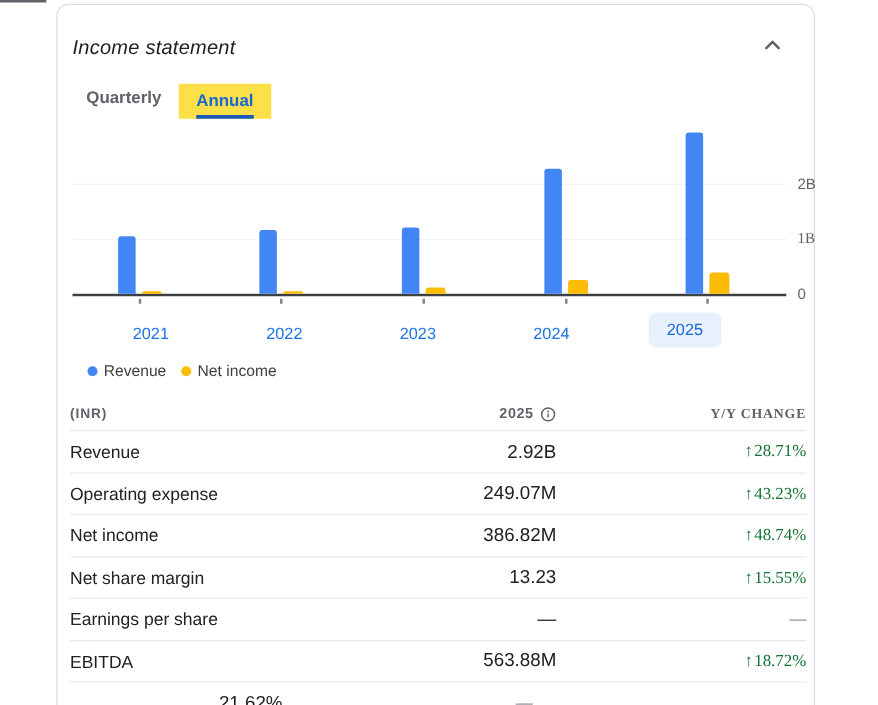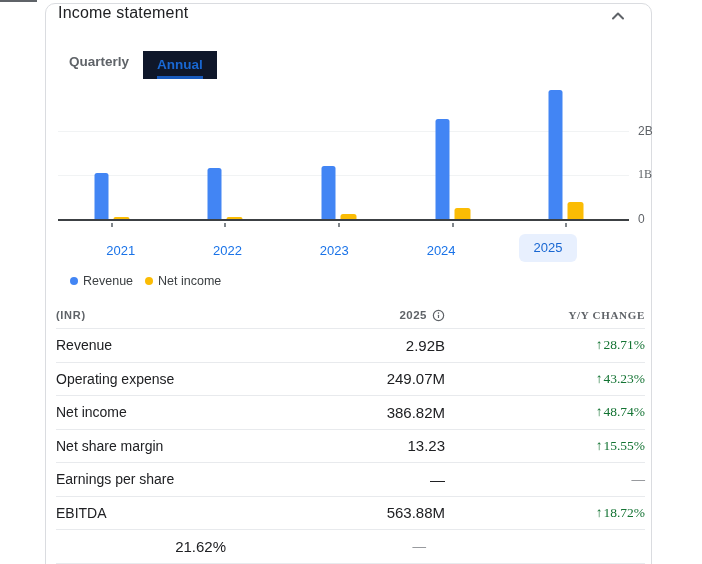--- a/index.html
+++ b/index.html
@@ -4,31 +4,31 @@
 <style>
   * { margin:0; padding:0; box-sizing:border-box; }
   html,body { width:702px; height:564px; overflow:hidden; background:#fff;
     font-family:"Liberation Sans", sans-serif; }
   .page { position:relative; width:702px; height:564px; background:#fff; }
   .top-divider { position:absolute; left:0; top:0; width:37px; height:2px; background:#5f6368; }
 
   .card { position:absolute; left:45px; top:3px; width:607px; height:640px;
     background:#fff; border:1px solid #dadce0; border-radius:10px; }
 
-  .card-header { height:44px; display:flex; align-items:flex-start; justify-content:space-between;
-    padding:0 21px 0 12px; }
+  .card-header { height:44px; display:flex; align-items:flex-end; justify-content:space-between;
+    padding:0 21px 0 12px;font-style:italic; }
   .card-title { font-size:16px; color:#202124; letter-spacing:.2px; font-weight:400; }
   .collapse-btn { width:24px; height:24px; display:flex; align-items:center; justify-content:center;
     cursor:pointer; background:none; border:none; }
 
-  .tabs { display:flex; margin:3px 0 0 9px; height:28px;text-align:right; }
+  .tabs { display:flex; margin:19px 0 0 9px; height:28px;text-align:right; }
   .tab { padding:0 14px; display:flex; align-items:flex-end; font-size:13.5px; font-weight:700;
     color:#5f6368; cursor:pointer; }
   .tab .tab-inner { padding-bottom:7px; border-bottom:3px solid transparent; }
-  .tab.active { background:#0f172a; color:#1967d2; }
+  .tab.active { background:#fde047; color:#1967d2; }
   .tab.active .tab-inner { border-bottom:3px solid #185abc; padding-bottom:4px; }
 
   .chart { margin:6px 22px 0 12px; }
   .plot { position:relative; height:136px; border-bottom:2px solid #3c4043; }
   .gridline { position:absolute; left:0; right:0; height:1px; background:#f1f3f4; }
   .ytick { position:absolute; left:calc(100% + 9px); font-size:12px; color:#5f6368; line-height:14px; }
   .bar-group { position:absolute; bottom:0; display:flex; align-items:flex-end; gap:5px;
     transform:translateX(-50%); }
   .bar { border-radius:2.5px 2.5px 0 0; }
   .axis-tick { position:absolute; bottom:-8px; width:2px; height:4px; background:#80868b;

